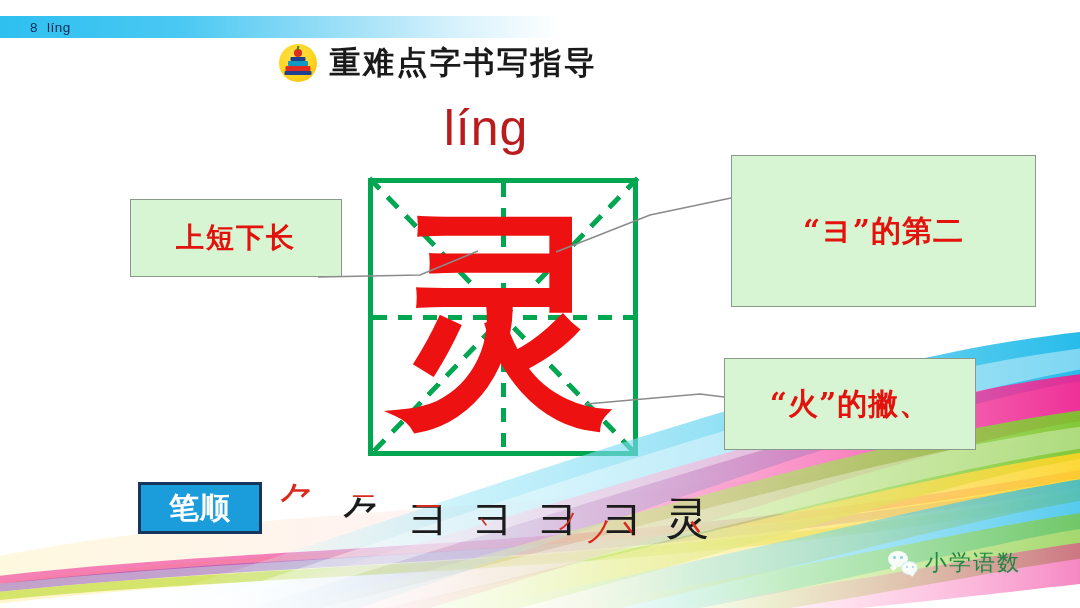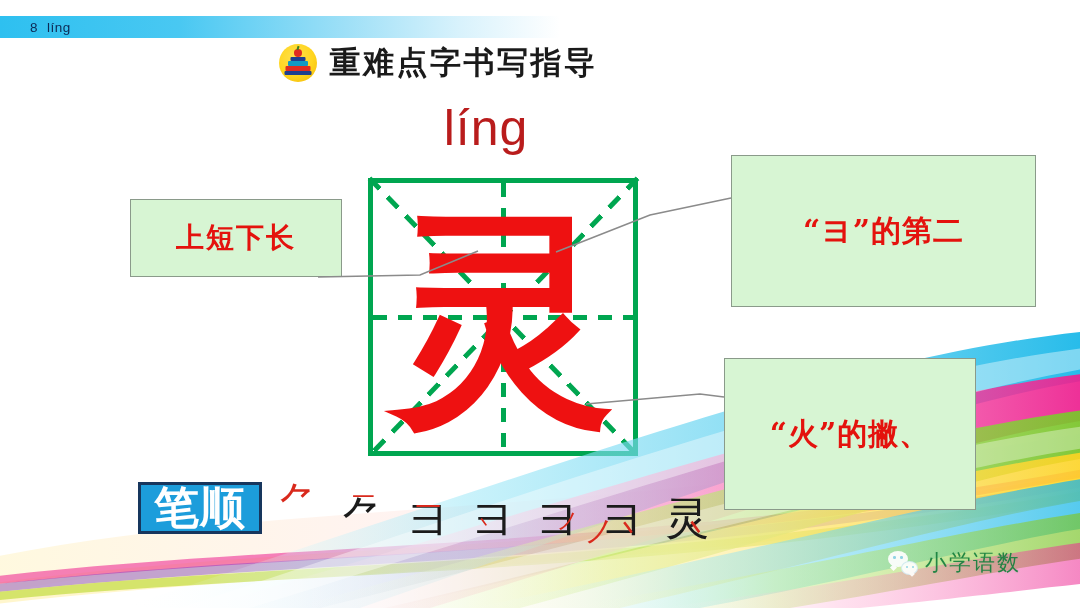--- a/index.html
+++ b/index.html
@@ -92,32 +92,32 @@
   
   .note-box {
     position:absolute; background:#d7f5d3; border:1px solid #8a9a8a;
     display:flex; flex-direction:column; justify-content:center;
     align-items:center; text-align:center;
     font-family:"DejaVu Serif", serif; font-weight:bold;
     color:#e4120d; z-index:4;
   }
   #note-left { left:130px; top:199px; width:212px; height:78px; font-size:28px; letter-spacing:2px; }
   #note-topright { left:731px; top:155px; width:305px; height:152px; font-size:30px; line-height:1.42; letter-spacing:1px; padding:4px 8px; }
-  #note-bottomright { left:724px; top:358px; width:252px; height:152px; font-size:30px; line-height:1.4; letter-spacing:1px; padding:0 8px; }
+  #note-bottomright { left:724px; top:358px; width:252px; height:92px; font-size:30px; line-height:1.4; letter-spacing:1px; padding:0 8px; }
 
   
   #connectors { position:absolute; left:0; top:0; width:1080px; height:608px; z-index:5; }
 
   
   #stroke-order-badge {
     position:absolute; left:138px; top:482px; width:124px; height:52px;
     background:#1c9ddb; border:3px solid #17365d;
     display:flex; align-items:center; justify-content:center;
     color:#ffffff; font-family:"DejaVu Serif", serif;
-    font-size:45px; font-weight:bold; letter-spacing:1px; z-index:6;
+    font-size:30px; font-weight:bold; letter-spacing:1px; z-index:6;
   }
   #stroke-steps {
     position:absolute; left:268px; top:472px; width:450px; height:70px;
     display:flex; align-items:flex-end; gap:3px; z-index:6;
   }
   .stroke-step {
     width:62px; height:66px; position:relative;
     font-family:"DejaVu Serif", serif; line-height:1;
   }
   .stroke-step .done {

